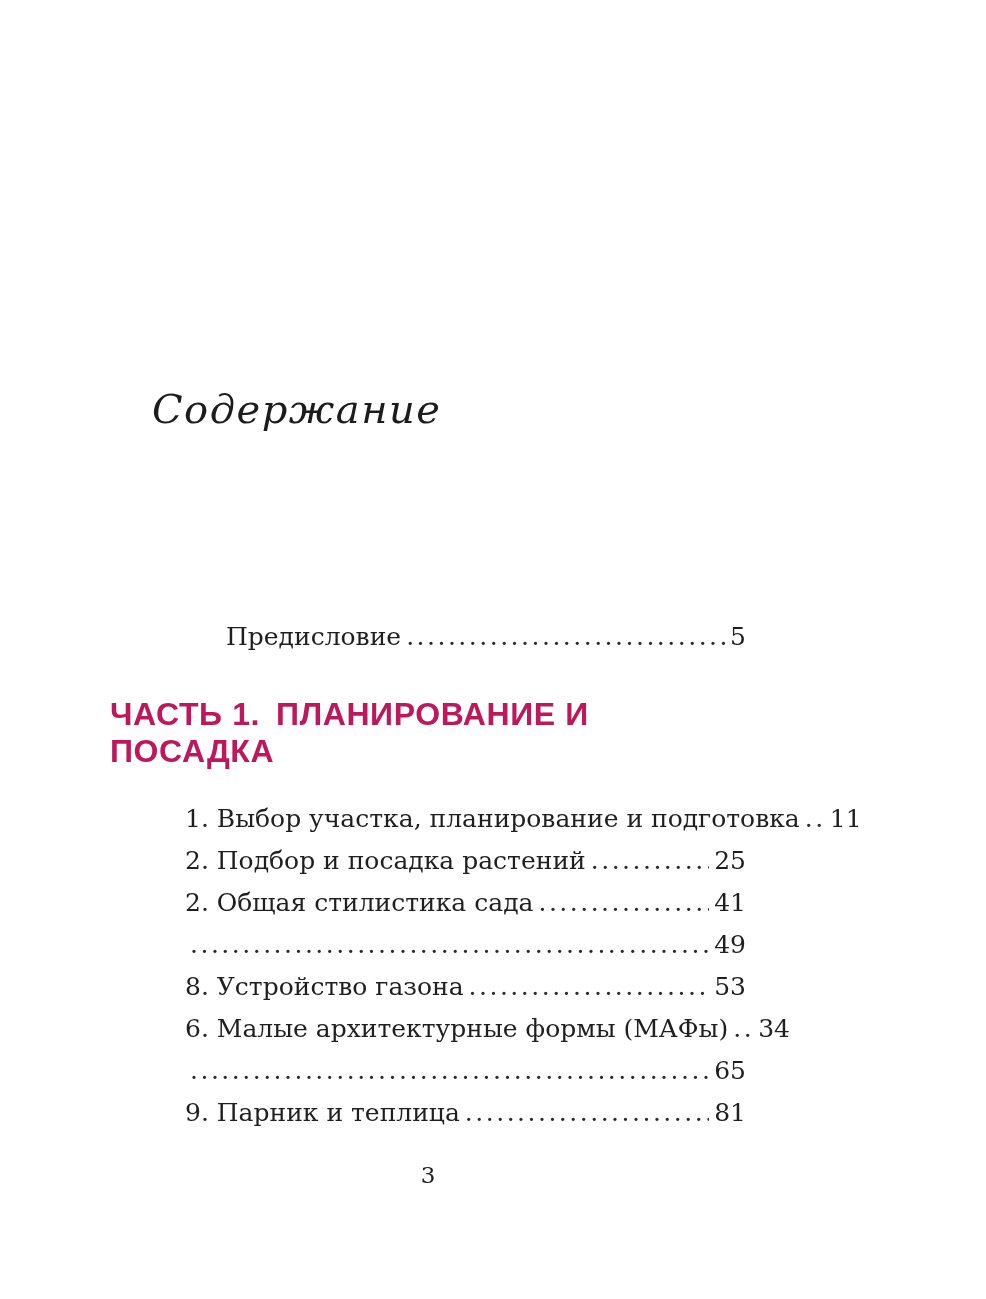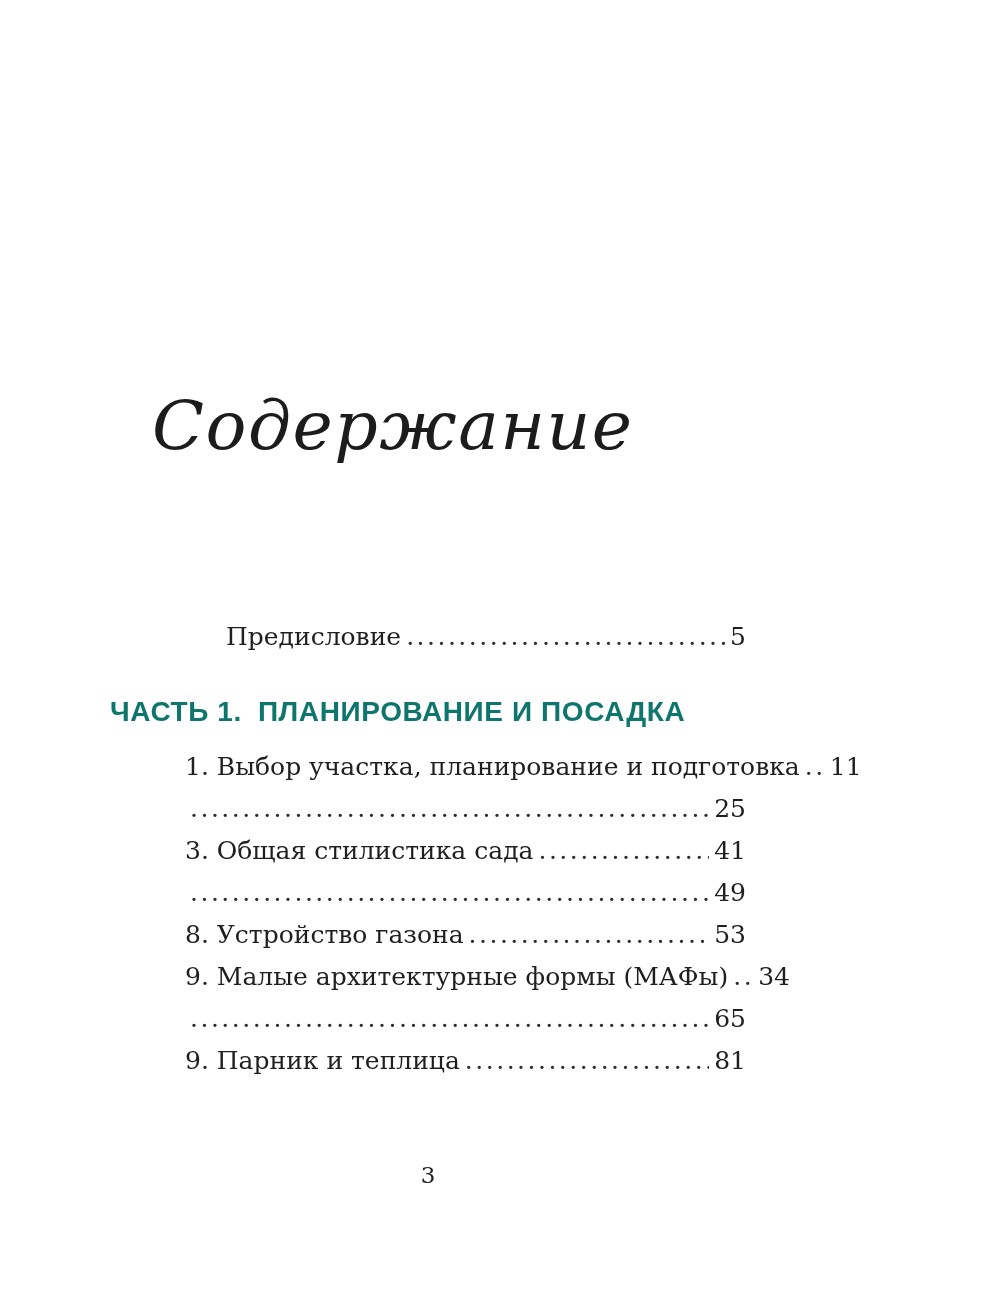--- a/index.html
+++ b/index.html
@@ -18,21 +18,21 @@
     overflow: hidden;
   }
   .title {
     position: absolute;
     left: 152px;
     top: 386px;
     margin: 0;
     font-family: "DejaVu Serif", serif;
     font-style: italic;
     font-weight: 400;
-    font-size: 68px;
+    font-size: 40px;
     letter-spacing: 1.5px;
     color: #1c1c1c;
   }
   .toc {
     position: absolute;
     left: 110px;
     top: 624px;
     width: 636px;
   }
   .toc-entry {
@@ -58,26 +58,26 @@
     color: #2a2a2a;
   }
   .entry-page {
     white-space: nowrap;
   }
   .preface-row {
     margin-left: 116px;
   }
   .part-header {
     margin-top: 46px;
-    margin-bottom: 26px;
+    margin-bottom: 36px;
     font-family: "Liberation Sans", "DejaVu Sans", sans-serif;
     font-weight: 700;
-    font-size: 28px;
+    font-size: 32px;
     letter-spacing: 0.6px;
-    color: #0f766e;
+    color: #be185d;
   }
   .part-header .part-title {
     margin-left: 16px;
   }
   .entries {
     margin-left: 75px;
   }
   .entries .toc-entry {
     margin-bottom: 16px;
     justify-content: space-between;
@@ -113,43 +113,44 @@
 
     <div class="entries">
 
       <div class="toc-entry">
         <span class="entry-label">1. Выбор участка, планирование и подготовка</span>
         <span class="dots"></span>
         <span class="entry-page">11</span>
       </div>
 
       <div class="toc-entry">
+        <span class="entry-label">2. Подбор и посадка растений</span>
         <span class="dots"></span>
         <span class="entry-page">25</span>
       </div>
 
       <div class="toc-entry">
-        <span class="entry-label">3. Общая стилистика сада</span>
+        <span class="entry-label">2. Общая стилистика сада</span>
         <span class="dots"></span>
         <span class="entry-page">41</span>
       </div>
 
       <div class="toc-entry">
         <span class="dots"></span>
         <span class="entry-page">49</span>
       </div>
 
       <div class="toc-entry">
         <span class="entry-label">8. Устройство газона</span>
         <span class="dots"></span>
         <span class="entry-page">53</span>
       </div>
 
       <div class="toc-entry">
-        <span class="entry-label">9. Малые архитектурные формы (МАФы)</span>
+        <span class="entry-label">6. Малые архитектурные формы (МАФы)</span>
         <span class="dots"></span>
         <span class="entry-page">34</span>
       </div>
 
       <div class="toc-entry">
         <span class="dots"></span>
         <span class="entry-page">65</span>
       </div>
 
       <div class="toc-entry">

